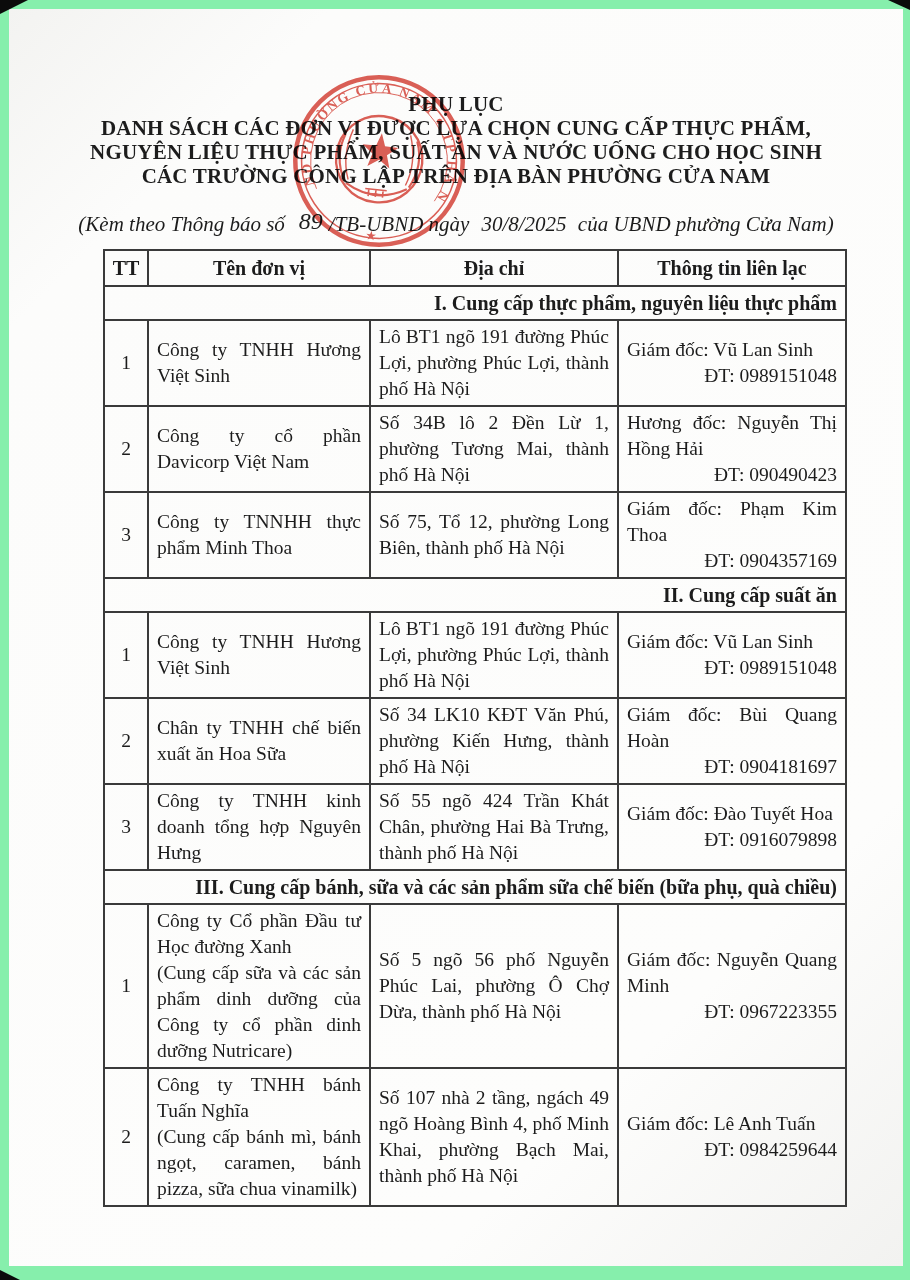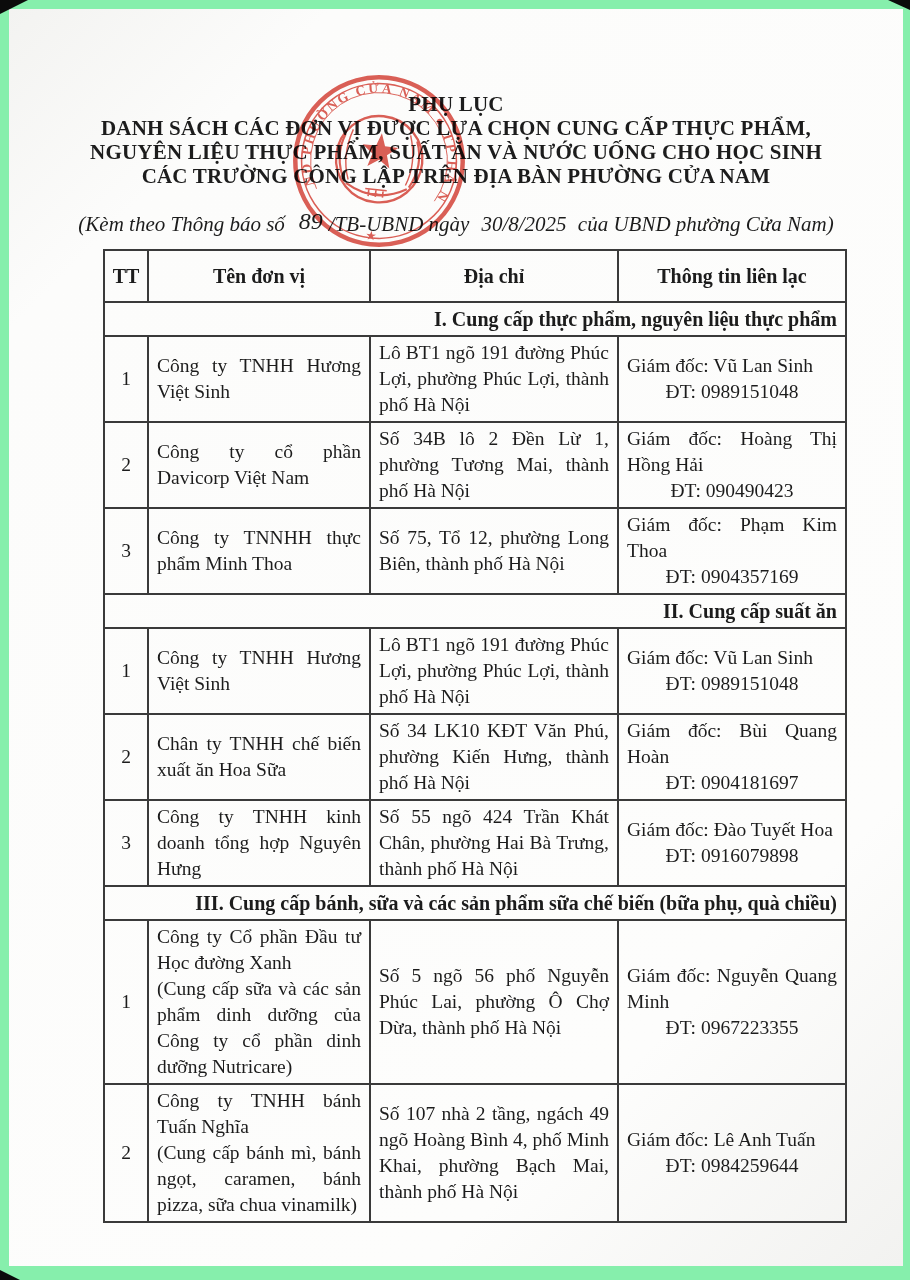--- a/index.html
+++ b/index.html
@@ -28,26 +28,26 @@
   #stamp-wrap svg{width:100%;height:100%;}
 
   
   #supplier-table{border-collapse:collapse;margin:12px 0 0 94px;width:742px;table-layout:fixed;
                   font-size:19.5px;line-height:26px;}
   #supplier-table col.c-no{width:44px;}
   #supplier-table col.c-name{width:222px;}
   #supplier-table col.c-addr{width:248px;}
   #supplier-table col.c-contact{width:228px;}
   #supplier-table th,#supplier-table td{border:2px solid #3a3a3a;vertical-align:middle;padding:3px 8px;}
-  #supplier-table th{font-size:20px;font-weight:bold;text-align:center;height:30px;padding:10px 4px;}
+  #supplier-table th{font-size:20px;font-weight:bold;text-align:center;height:30px;padding:2px 4px;}
   td.section-cell{font-weight:bold;font-size:20px;text-align:right;padding:3px 6px;height:26px;}
   td.td-no{text-align:center;}
   td.td-name div,td.td-addr div{text-align:justify;}
   td.td-contact div{text-align:justify;}
-  td.td-contact .phone-line{text-align:center;}
+  td.td-contact .phone-line{text-align:right;}
 </style>
 </head>
 <body>
 
 <div id="photo">
   <div id="page">
 
     <div id="title-block">
         <div class="title-line">PHỤ LỤC</div>
         <div class="title-line">DANH SÁCH CÁC ĐƠN VỊ ĐƯỢC LỰA CHỌN CUNG CẤP THỰC PHẨM,</div>
@@ -94,21 +94,21 @@
           </tr>
           <tr>
             <td class="td-no">2</td>
             <td class="td-name">
               <div>Công ty cổ phần Davicorp Việt Nam</div>
             </td>
             <td class="td-addr">
               <div>Số 34B lô 2 Đền Lừ 1, phường Tương Mai, thành phố Hà Nội</div>
             </td>
             <td class="td-contact">
-              <div>Giám đốc: Hoàng Thị Hồng Hải</div>
+              <div>Hương đốc: Nguyễn Thị Hồng Hải</div>
               <div class="phone-line">ĐT: 090490423</div>
             </td>
           </tr>
           <tr>
             <td class="td-no">3</td>
             <td class="td-name">
               <div>Công ty TNNHH thực phẩm Minh Thoa</div>
             </td>
             <td class="td-addr">
               <div>Số 75, Tổ 12, phường Long Biên, thành phố Hà Nội</div>

